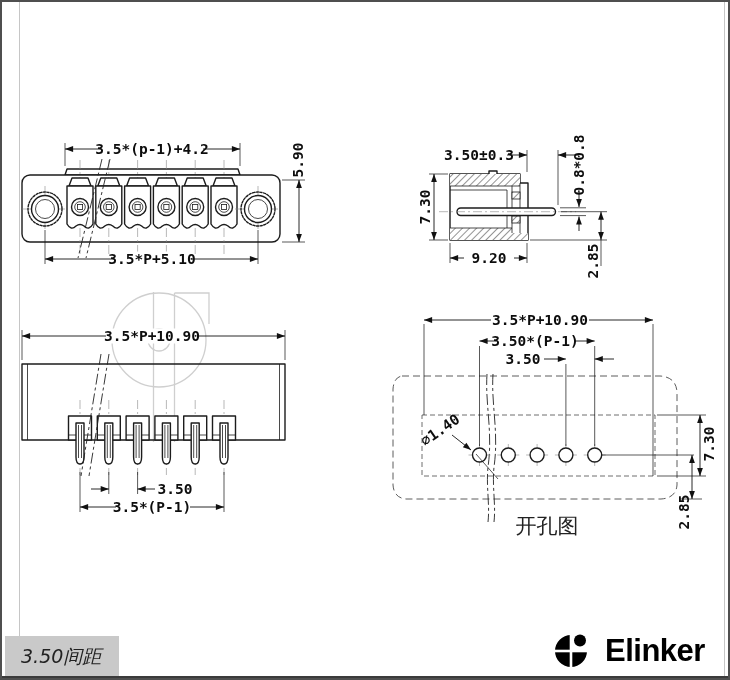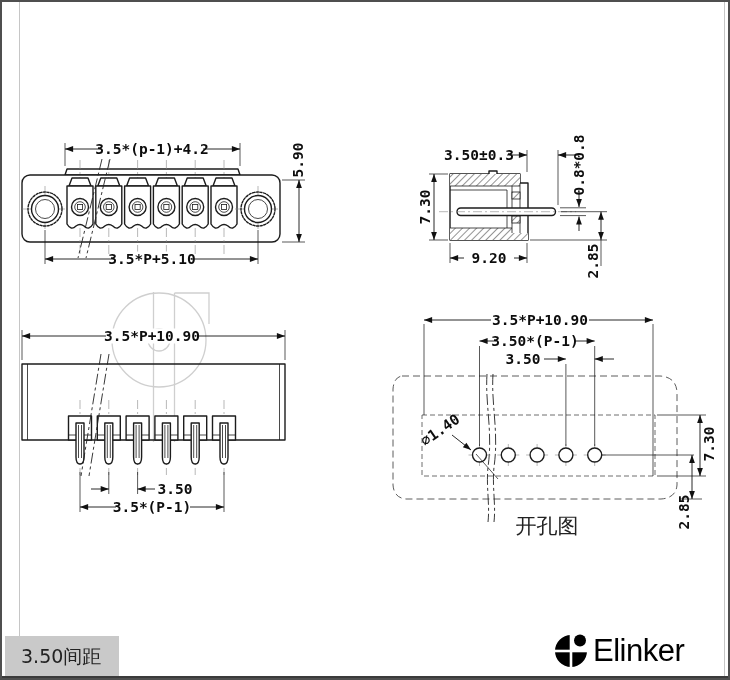--- a/index.html
+++ b/index.html
@@ -16,25 +16,25 @@
   .cl{fill:none;stroke:#888;stroke-width:0.6;stroke-dasharray:9 3 2 3;}
   .brk{fill:none;stroke:#222;stroke-width:0.9;stroke-dasharray:11 3 3 3;}
   .dim{fill:none;stroke:#111;stroke-width:0.9;}
   .ext{fill:none;stroke:#111;stroke-width:0.7;}
   .dsh{fill:none;stroke:#4a4a4a;stroke-width:0.9;stroke-dasharray:7 4;}
   .dsh2{fill:none;stroke:#4a4a4a;stroke-width:0.8;stroke-dasharray:5 3;}
   .wm{fill:none;stroke:#cfcfcf;stroke-width:1.3;}
   .hf{fill:url(#h);stroke:none;}
   text.d{font:700 14.5px "DejaVu Sans Mono",monospace;fill:#0d0d0d;}
   text.cap{font:400 21px "DejaVu Sans",sans-serif;fill:#222;}
-  .pitch-box{position:absolute;left:3px;top:634px;width:114px;height:41px;background:#c9c9c9;z-index:3;}
+  .pitch-box{position:absolute;left:3px;top:634px;width:114px;height:41px;background:#c9c9c9;z-index:3;font-style:italic;}
   .pitch-box span{display:block;padding-left:16px;line-height:41px;font-size:19px;color:#222;}
   .brand{position:absolute;left:551px;top:629px;height:40px;display:flex;align-items:center;z-index:3;}
-  .brand-text{font-family:"Liberation Sans",sans-serif;font-weight:400;font-size:31px;color:#000;
-        letter-spacing:-0.5px;margin-left:4px;}
+  .brand-text{font-family:"Liberation Sans",sans-serif;font-weight:700;font-size:31px;color:#000;
+        letter-spacing:-0.5px;margin-left:16px;}
   .bottom-bar{position:absolute;left:0;top:674px;width:730px;height:6px;background:#3b3b3b;z-index:4;}
 </style>
 </head>
 <body>
 
 <div class="page">
 
   <div class="frame-line" style="left:17px"></div>
   <div class="frame-line" style="left:722px"></div>
 

